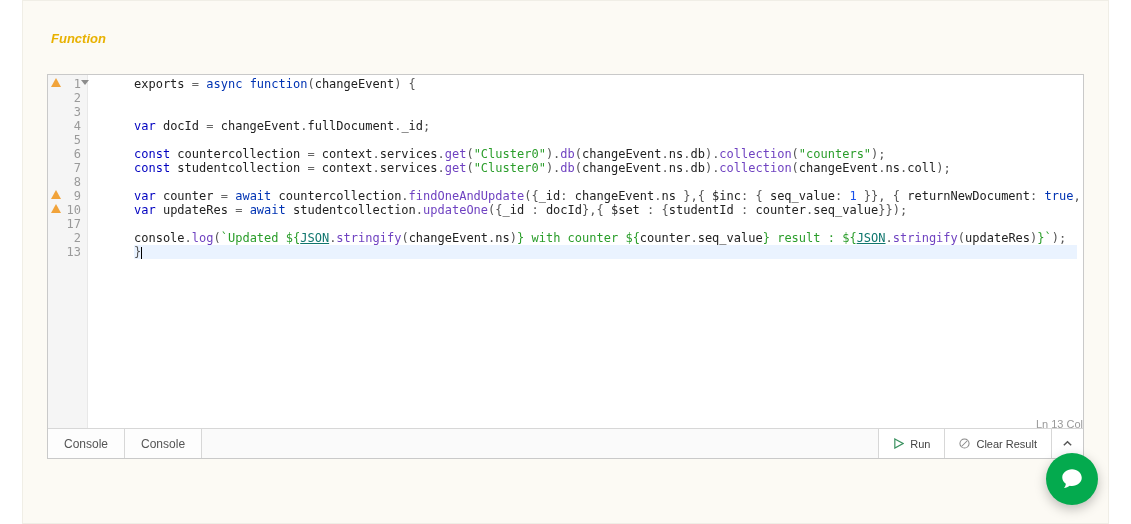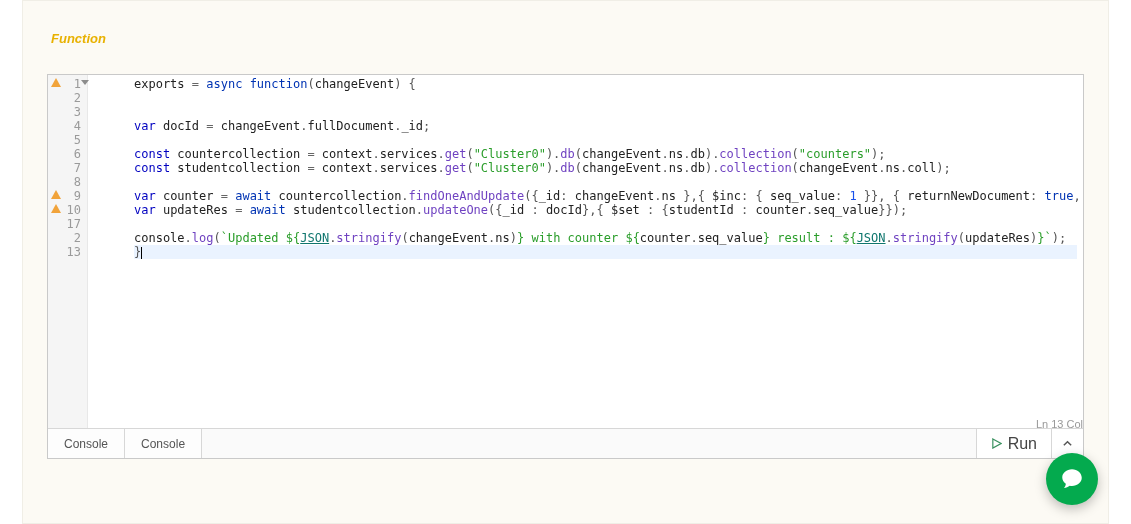--- a/index.html
+++ b/index.html
@@ -127,21 +127,21 @@
     color: #555;
     padding: 0 16px;
     display: flex;
     align-items: center;
     background: #fdfdfd;
     cursor: pointer;
   }
   .footer-bar .spacer { flex: 1; }
   .footer-bar .btn {
     border-left: 1px solid #d7d7d7;
-    font-size: 16px;
+    font-size: 11px;
     color: #444;
     padding: 0 14px;
     display: flex;
     align-items: center;
     gap: 6px;
     background: #fff;
     cursor: pointer;
   }
   .footer-bar .btn svg { width: 11px; height: 11px; }
   .footer-bar .btn.caret { padding: 0 10px; }
@@ -189,20 +189,27 @@
     <div class="footer-bar">
       <div class="tab">Console</div>
       <div class="tab">Console</div>
       <div class="spacer"></div>
       <div class="btn">
         <svg viewBox="0 0 12 12">
             <polygon points="2,1 11,6 2,11" fill="none" stroke="#3a915f" stroke-width="1.3"></polygon>
           </svg>
         <span>Run</span>
       </div>
+      <div class="btn">
+        <svg viewBox="0 0 12 12">
+            <circle cx="6" cy="6" r="5" fill="none" stroke="#888" stroke-width="1.1"></circle>
+            <line x1="3" y1="9" x2="9" y2="3" stroke="#888" stroke-width="1.1"></line>
+          </svg>
+        <span>Clear Result</span>
+      </div>
       <div class="btn caret">
         <svg viewBox="0 0 12 12">
             <polyline points="2,8 6,4 10,8" fill="none" stroke="#555" stroke-width="1.6"></polyline>
           </svg>
       </div>
     </div>
   </div>
 
   <div class="chat-bubble">
     <svg viewBox="0 0 24 24">

